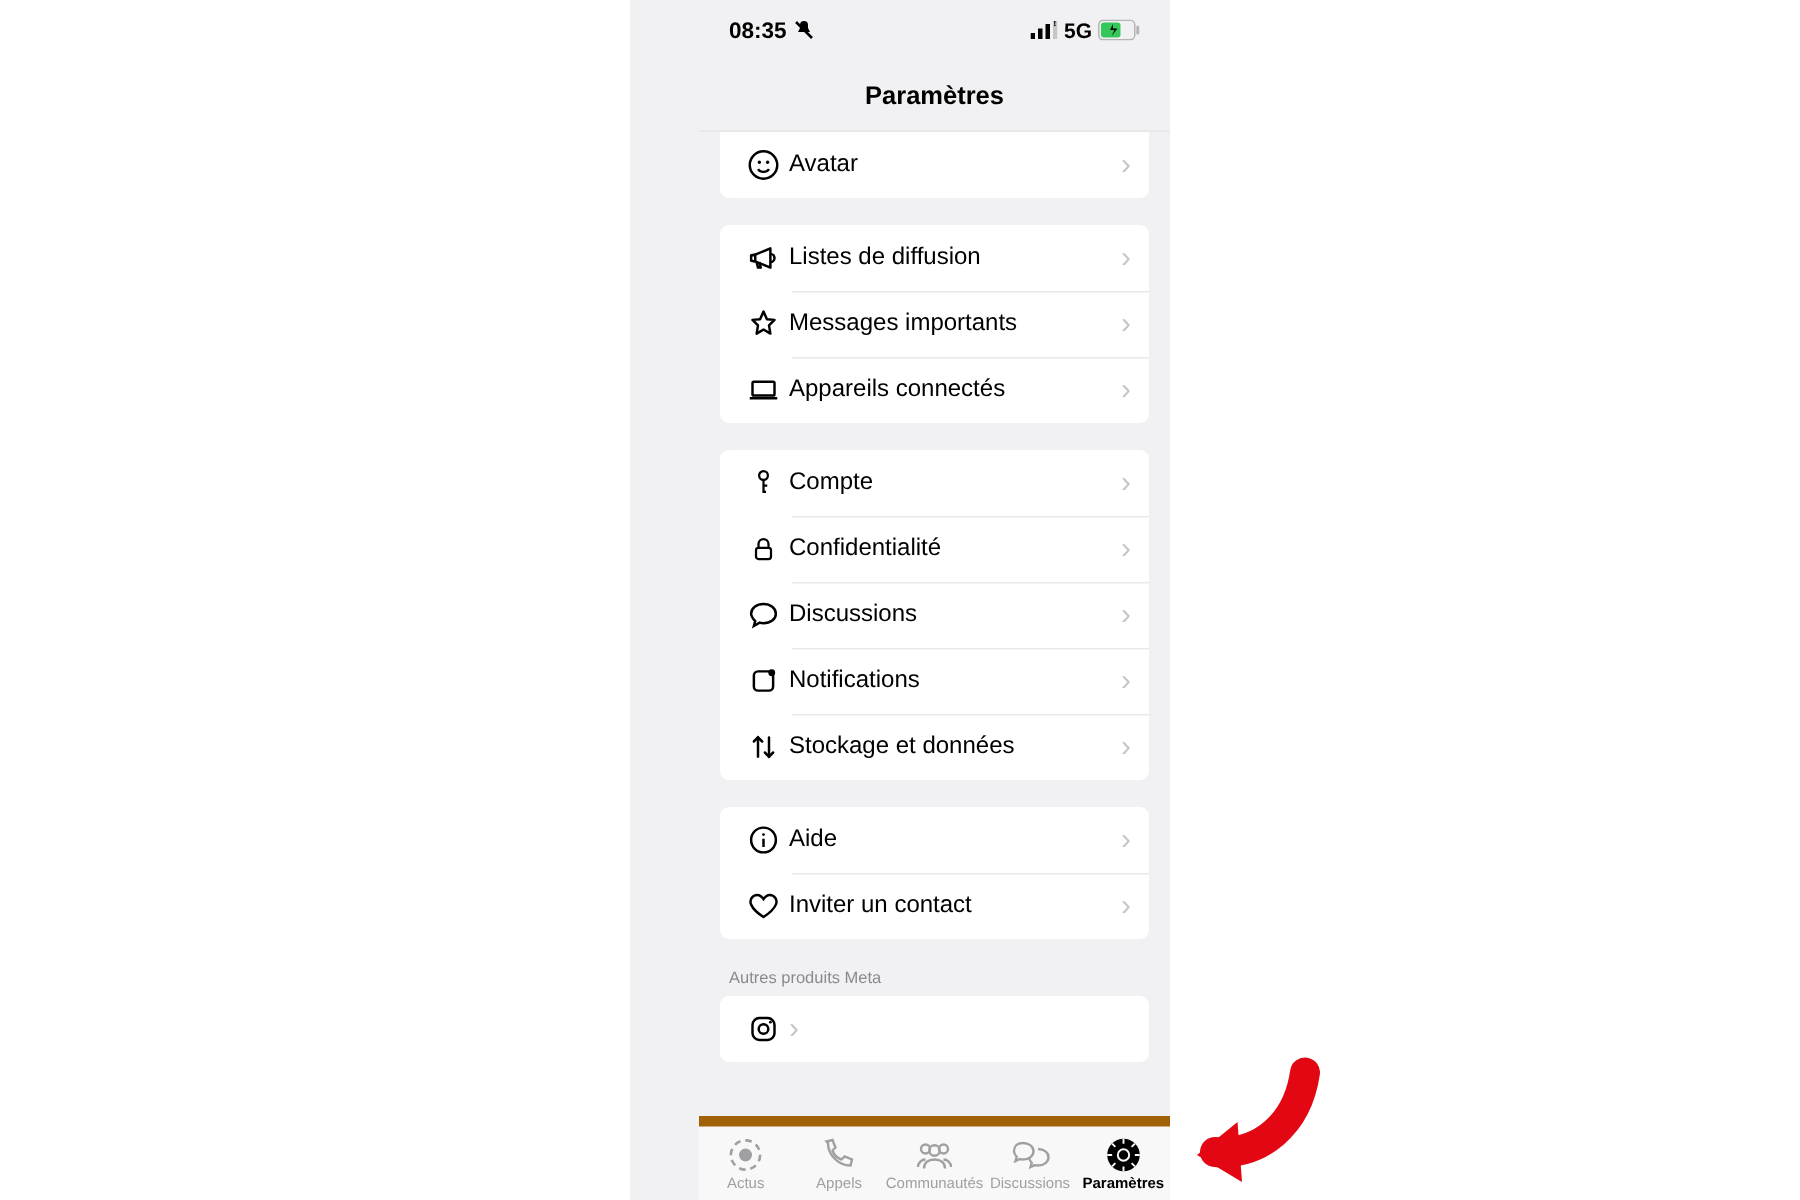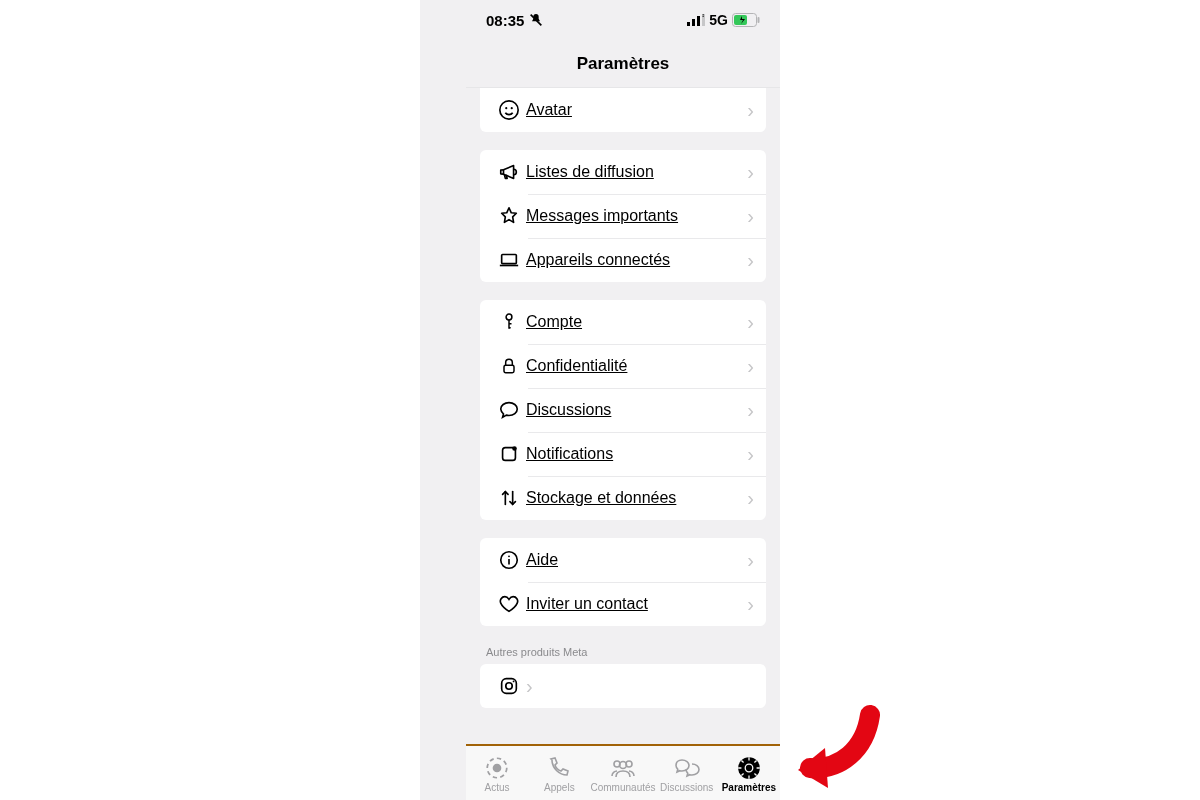--- a/index.html
+++ b/index.html
@@ -76,36 +76,35 @@
     width: 34px;
     display: flex;
     align-items: center;
     justify-content: center;
     color: #000;
   }
   .row .label {
     flex: 1;
     font-size: 16px;
     color: #000;
-    text-decoration: underline;
   }
   .row .chev {
     color: #c6c6c8;
     font-size: 20px;
     font-weight: 300;
   }
   .section-header {
     font-size: 11px;
     color: #8a8a8d;
     margin: 20px 6px 6px 6px;
   }
   .tabbar {
     height: 56px;
     background: #f8f8f8;
-    border-top: 2px solid #a16207;
+    border-top: 7px solid #a16207;
     display: flex;
     justify-content: space-around;
     align-items: center;
     padding-top: 2px;
   }
   .tab {
     flex: 1;
     display: flex;
     flex-direction: column;
     align-items: center;

